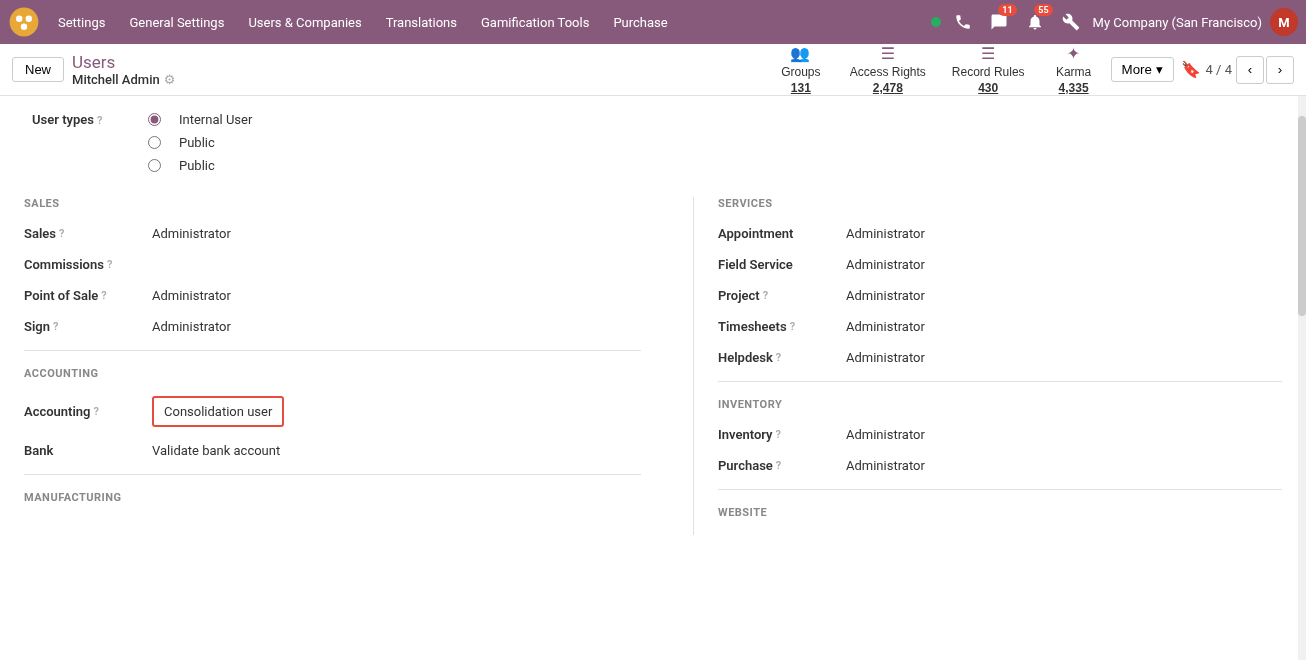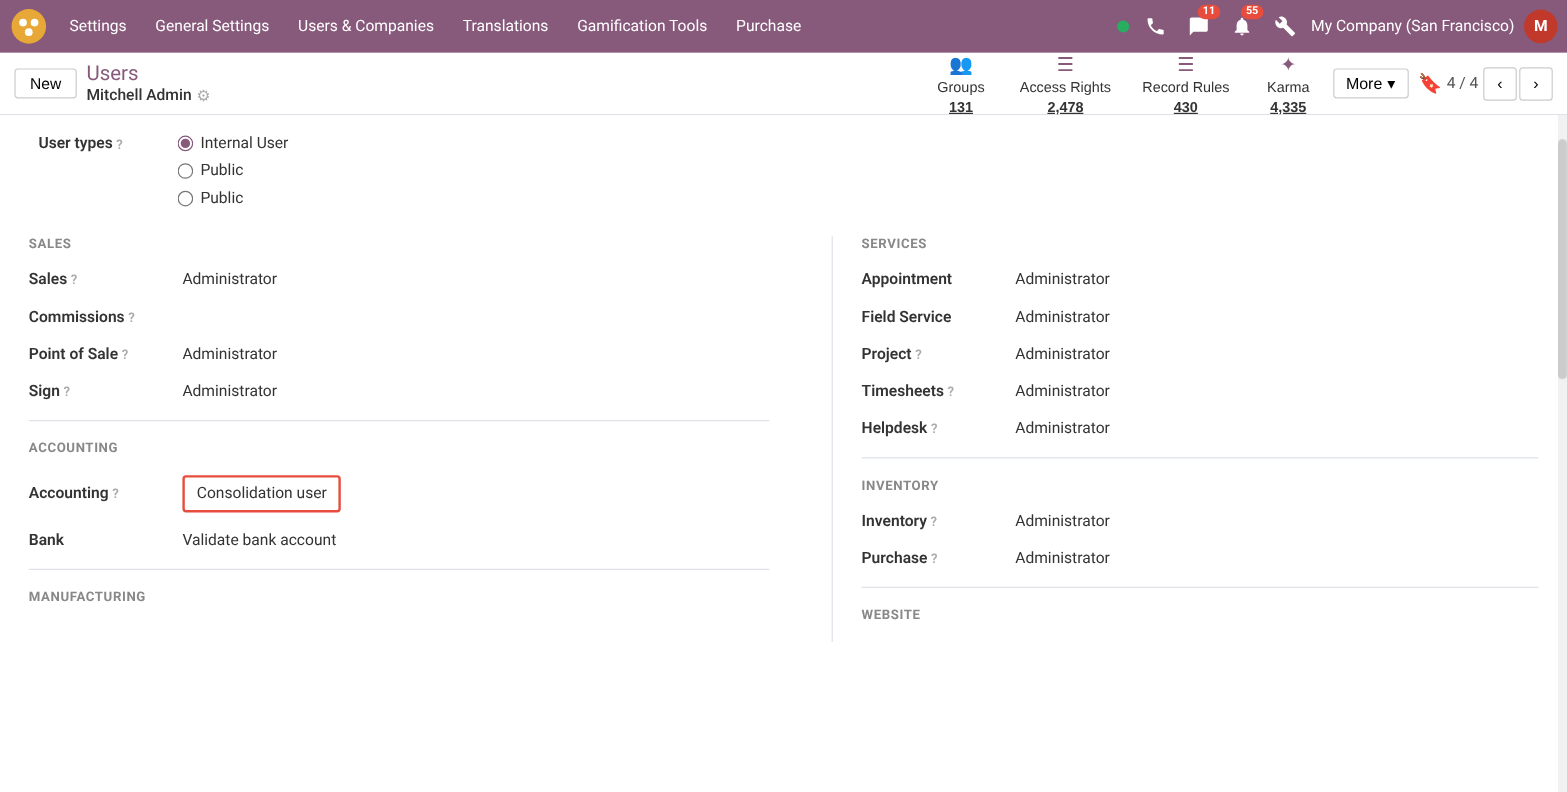--- a/index.html
+++ b/index.html
@@ -44,21 +44,21 @@
     .page-indicator { font-size: 13px; color: #555; }
 
     
     .main-content { padding: 16px 24px; height: calc(660px - 44px - 52px); overflow-y: auto; background: #fff; }
 
     
     .section-user-types { display: flex; align-items: flex-start; gap: 16px; margin-bottom: 24px; padding-left: 8px; }
     .label-col { font-weight: 600; font-size: 13px; color: #333; display: flex; align-items: flex-end; gap: 3px; min-width: 100px; }
     .help-icon { color: #aaa; font-size: 11px; cursor: help; }
     .radio-group { display: flex; flex-direction: column; gap: 8px; }
-    .radio-item { display: flex; gap: 6px; font-size: 13px; }
+    .radio-item { display: flex; gap: 18px; font-size: 13px; }
     .radio-item input[type="radio"] { accent-color: #875a7b; }
 
     
     .two-col { display: grid; grid-template-columns: 1fr 1fr; gap: 0; margin-top: 16px; }
     .col-section { padding: 0 12px 0 0; }
     .col-section.right { padding: 0 0 0 24px; border-left: 1px solid #dee2e6; margin-left: 40px; }
 
     .section-title { font-size: 11px; font-weight: 700; color: #888; text-transform: uppercase; letter-spacing: 0.5px; margin-bottom: 12px; padding-bottom: 4px; }
 
     .field-row { display: flex; align-items: center; margin-bottom: 16px; gap: 8px; }

